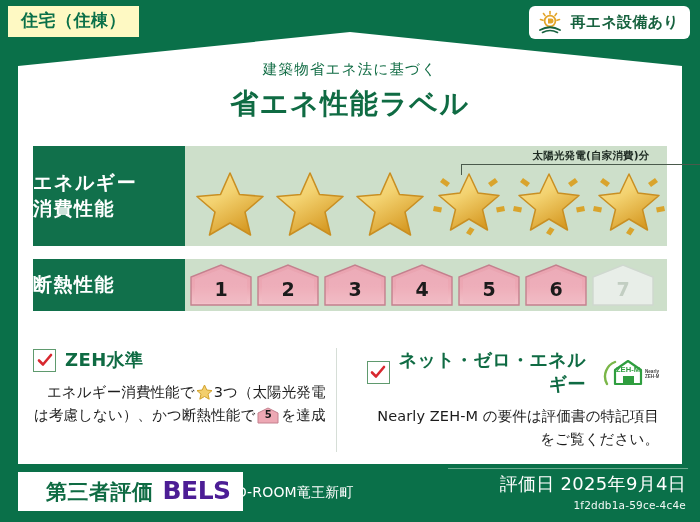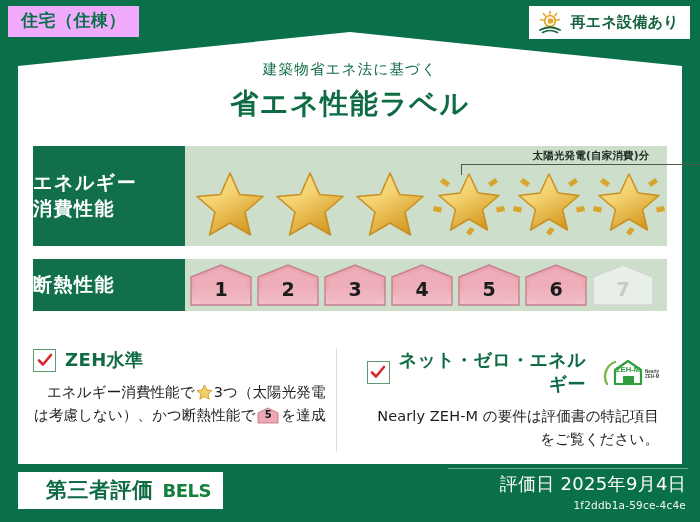--- a/index.html
+++ b/index.html
@@ -16,34 +16,35 @@
   }
   
   .body-sheet{
     position:absolute;left:18px;top:32px;width:664px;height:432px;
     background:#ffffff;
     clip-path:polygon(0 34px, 50% 0, 100% 34px, 100% 100%, 0 100%);
   }
   
   .cat-chip{
     position:absolute;left:8px;top:6px;
-    background:#f0abfc;
+    background:#fef9c3;
     padding:5px 13px 6px 13px;
     font-size:17px;font-weight:bold;color:#0a7049;
     letter-spacing:.5px;
     line-height:1.15;
     z-index:6;
   }
   
   .renew-chip{
     position:absolute;right:10px;top:6px;
     background:#ffffff;
     padding:4px 11px 5px 8px;
     display:flex;align-items:center;gap:7px;
     z-index:6;
+    border-radius:6px;
   }
   .renew-chip .txt{font-size:15px;font-weight:bold;color:#17623f;letter-spacing:.3px;}
   .sun-ico{width:26px;height:24px;flex:0 0 26px;}
   
   .title-wrap{
     position:absolute;left:0;top:60px;width:700px;text-align:center;z-index:4;
   }
   .title-sub{font-size:14.5px;font-weight:normal;color:#0f6b43;letter-spacing:1.2px;}
   .title-main{font-size:28px;font-weight:bold;color:#0f6b43;letter-spacing:1.5px;margin-top:6px;}
   
@@ -119,21 +120,21 @@
   
   .footer{
     position:absolute;left:0;bottom:0;width:700px;height:58px;z-index:5;
   }
   .bels-chip{
     position:absolute;left:18px;top:8px;
     background:#ffffff;padding:4px 12px 5px 28px;
     display:flex;align-items:baseline;gap:9px;
   }
   .bels-jp{font-size:21px;font-weight:bold;color:#0f6b43;letter-spacing:.5px;}
-  .bels-en{font-size:18px;font-weight:bold;color:#15803d;letter-spacing:-.5px;}
+  .bels-en{font-size:25px;font-weight:bold;color:#4c1d95;letter-spacing:-.5px;}
   .bels-sub{
     position:absolute;left:236px;top:20px;
     font-size:14px;color:#ffffff;letter-spacing:.2px;
   }
   .foot-right{
     position:absolute;right:14px;top:8px;text-align:right;color:#ffffff;
   }
   .foot-date{font-size:18px;letter-spacing:.3px;}
   .foot-id{font-size:10.5px;letter-spacing:.2px;margin-top:3px;opacity:.95;}
   .foot-rule{
@@ -374,20 +375,21 @@
       <div class="crit-text">Nearly ZEH-M の要件は評価書の特記項目をご覧ください。</div>
     </div>
 
   </div>
 
   <div class="footer">
     <div class="bels-chip">
       <span class="bels-jp">第三者評価</span>
       <span class="bels-en">BELS</span>
     </div>
+    <div class="bels-sub">D-ROOM竜王新町</div>
     <div class="foot-rule"></div>
     <div class="foot-right">
       <div class="foot-date">
         <span>評価日</span>
         <span>2025年9月4日</span>
       </div>
       <div class="foot-id">1f2ddb1a-59ce-4c4e</div>
     </div>
   </div>
 

